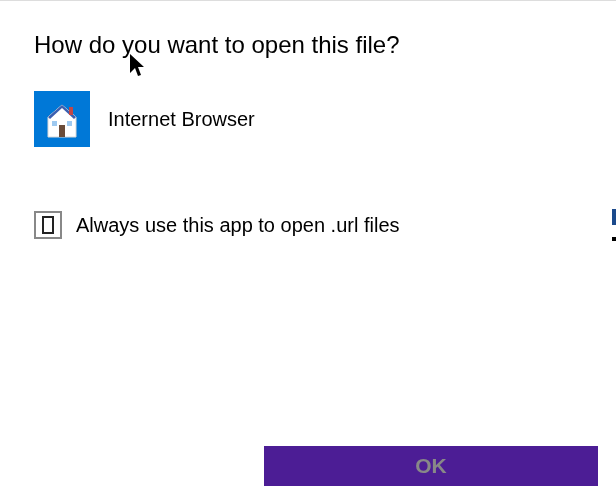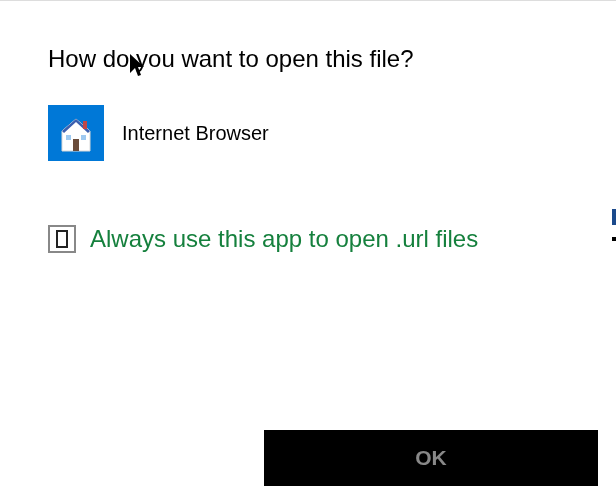--- a/index.html
+++ b/index.html
@@ -10,21 +10,21 @@
     body {
       font-family: 'Segoe UI', Tahoma, Geneva, sans-serif;
       background: #fff;
       width: 616px;
       height: 504px;
       position: relative;
       overflow: hidden;
     }
     .dialog {
       border-top: 1px solid #ddd;
-      padding: 14px;
+      padding: 0;
       width: 100%;
       height: 100%;
       position: relative;
     }
     .title {
       font-size: 24px;
       font-weight: 400;
       color: #000;
       padding: 30px 34px 24px 34px;
     }
@@ -84,32 +84,32 @@
       justify-content: center;
       margin-right: 14px;
       cursor: pointer;
     }
     .checkbox-inner {
       width: 12px;
       height: 18px;
       border: 2px solid #222;
     }
     .always-label {
-      font-size: 24px;
-      color: #15803d;
+      font-size: 20px;
+      color: #000000;
     }
     .footer {
       position: absolute;
       bottom: 18px;
       right: 18px;
     }
     .ok-button {
       width: 334px;
-      height: 56px;
-      background: #000000;
+      height: 40px;
+      background: #4c1d95;
       border: none;
       color: #888;
       font-size: 21px;
       font-weight: 600;
       cursor: pointer;
       font-family: inherit;
     }
     .cursor {
       position: absolute;
       left: 128px;

